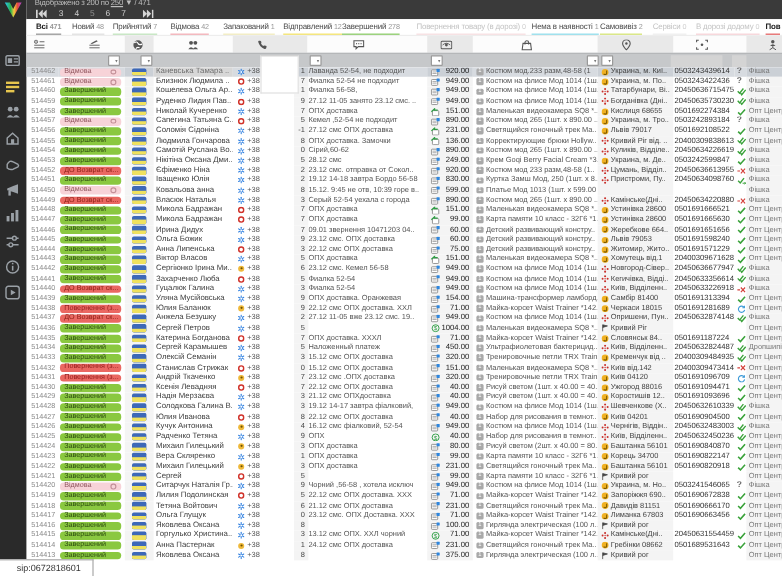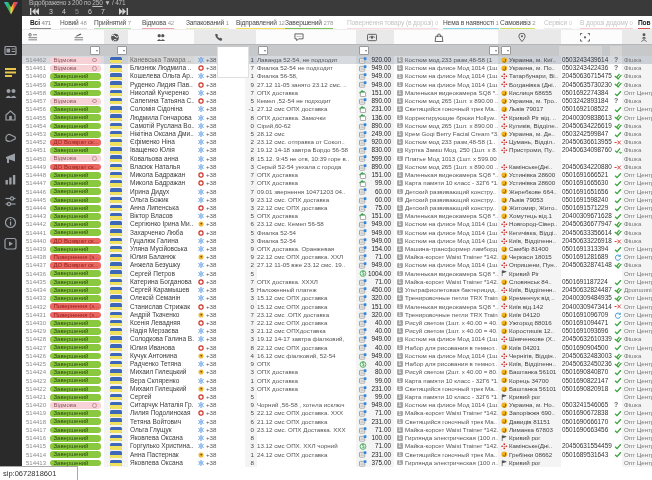--- a/index.html
+++ b/index.html
@@ -48,21 +48,21 @@
 .flag{position:absolute;left:6px;top:0.8px;width:12px;height:6.6px;border-radius:1.5px;overflow:hidden;background:#3d68b8;}
 .flag:after{content:"";position:absolute;left:0;right:0;bottom:0;height:3.2px;background:#efe15e;}
 .oi{position:absolute;left:4px;top:1px;width:6px;height:6px;}
 .p38{position:absolute;left:12px;top:0;font-size:6.2px;}
 .di{position:absolute;left:3px;top:0.8px;width:6.5px;height:6.5px;}
 .pi{position:absolute;left:3px;top:0.8px;width:8px;height:7px;}
 .ci{position:absolute;left:2px;top:0.8px;width:8px;height:7px;}
 .ckq{position:absolute;left:2px;top:0;color:#666;font-size:7px;font-weight:bold;}
 .qty{position:absolute;left:3px;top:1.1px;width:5.6px;height:5.6px;border-radius:1.3px;background:#a9a9a9;color:#fff;font-size:4.8px;line-height:5.6px;text-align:center;}
 #phmask{position:absolute;left:217px;top:46px;width:32px;height:32px;background:#fff;border:1px solid #e0e0e0;border-top-color:#c9c9c9;}
-#sip{position:absolute;left:0;top:466px;width:78px;height:14px;background:#fff;border-top:1px solid #a9a9a9;border-right:1px solid #a9a9a9;font-size:7.5px;color:#333;line-height:13px;padding-left:3px;z-index:9;}
+#sip{position:absolute;left:0;top:466px;width:78px;height:14px;background:#fff;border-top:1px solid #a9a9a9;border-right:1px solid #a9a9a9;font-size:7.5px;color:#333;line-height:13px;padding-left:14px;z-index:9;}
 .sic{position:absolute;left:4px;width:13px;height:13px;}
 .sic svg{width:13px;height:13px;display:block;}
 #logo{position:absolute;left:3px;top:1px;width:16px;height:14px;}
 </style></head><body>
 <div id="app">
     <div id="side">
       <svg id="logo" viewBox="0 0 16 14">
         <defs>
           <linearGradient id="lg1" x1="0" y1="0" x2="1" y2="0">
             <stop offset="0" stop-color="#29c5f6"></stop>

